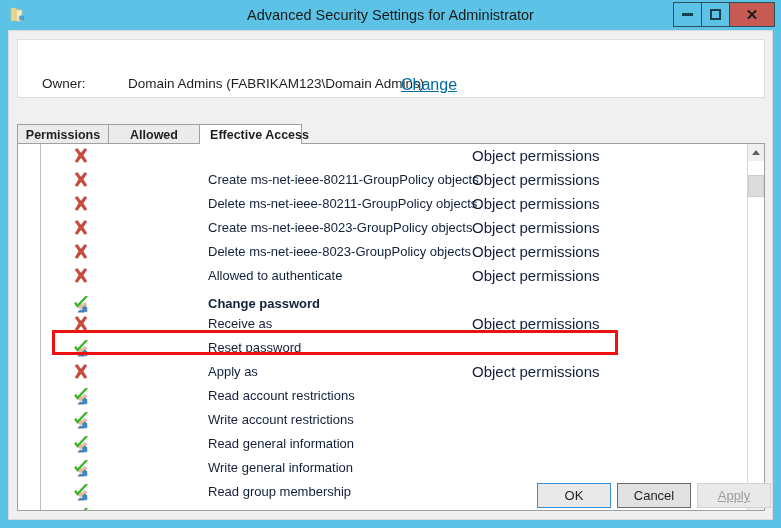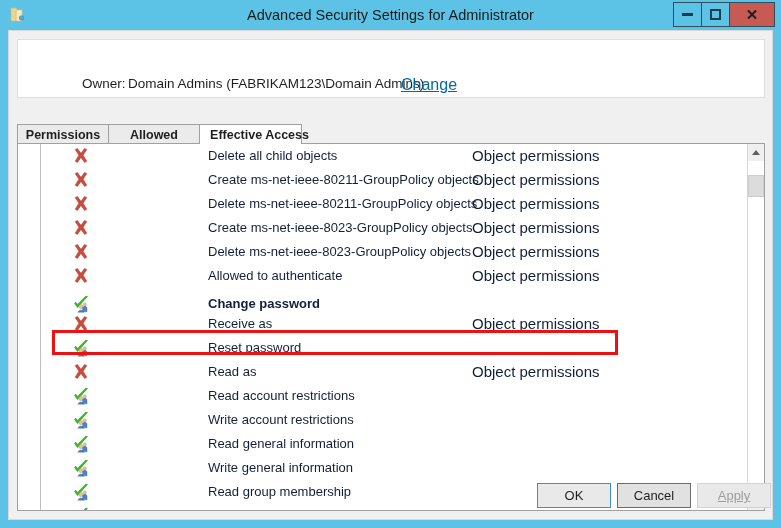--- a/index.html
+++ b/index.html
@@ -109,21 +109,20 @@
     background: #ffffff;
     border: 1px solid #dedede;
   }
   .owner-label {
     position: absolute;
     left: 24px;
     top: 36px;
     font-size: 13.5px;
     color: #1f1f1f;
     white-space: nowrap;
-    margin-left: 40px;
   }
   .owner-value {
     position: absolute;
     left: 110px;
     top: 36px;
     font-size: 13.5px;
     color: #1f1f1f;
     white-space: nowrap;
   }
   .owner-change {
@@ -392,21 +391,20 @@
     <div class="listview">
       <div class="list-inner" id="list-inner">
         <div class="col-divider"></div>
         <div class="right-divider"></div>
       <div class="row" style="top: 0px;">
             <div class="access-icon">
               <svg class="icon-svg" width="18" height="18" viewBox="0 0 18 18">
                 <path d="M3.2 2.6 L5.4 1.6 L9 6.3 L12.6 1.6 L14.8 2.6 L11.1 8.2 L14.8 14.2 L12.6 15.4 L9 10.4 L5.4 15.4 L3.2 14.2 L6.9 8.2 Z" fill="#cc4b3c" stroke="#a43427" stroke-width="0.5" stroke-linejoin="round"></path>
               </svg>
             </div>
-            <div class="perm-name">Delete all child objects</div>
             <div class="perm-kind">Object permissions</div>
           </div>
           <div class="row" style="top: 24px; padding-left: 20px;">
             <div class="access-icon">
               <svg class="icon-svg" width="18" height="18" viewBox="0 0 18 18">
                 <path d="M3.2 2.6 L5.4 1.6 L9 6.3 L12.6 1.6 L14.8 2.6 L11.1 8.2 L14.8 14.2 L12.6 15.4 L9 10.4 L5.4 15.4 L3.2 14.2 L6.9 8.2 Z" fill="#cc4b3c" stroke="#a43427" stroke-width="0.5" stroke-linejoin="round"></path>
               </svg>
             </div>
             <div class="perm-name">Create ms-net-ieee-80211-GroupPolicy objects</div>
             <div class="perm-kind">Object permissions</div>
@@ -481,21 +479,21 @@
             </div>
             <div class="perm-name">Reset password</div>
             <div class="perm-kind"></div>
           </div>
           <div class="row" style="top: 216px;">
             <div class="access-icon">
               <svg class="icon-svg" width="18" height="18" viewBox="0 0 18 18">
                 <path d="M3.2 2.6 L5.4 1.6 L9 6.3 L12.6 1.6 L14.8 2.6 L11.1 8.2 L14.8 14.2 L12.6 15.4 L9 10.4 L5.4 15.4 L3.2 14.2 L6.9 8.2 Z" fill="#cc4b3c" stroke="#a43427" stroke-width="0.5" stroke-linejoin="round"></path>
               </svg>
             </div>
-            <div class="perm-name">Read as</div>
+            <div class="perm-name">Apply as</div>
             <div class="perm-kind">Object permissions</div>
           </div>
           <div class="row" style="top: 240px;">
             <div class="access-icon">
               <svg class="icon-svg" width="18" height="18" viewBox="0 0 18 18">
                 <path d="M2.5 8.5 L5.5 12.5 L15.5 1.5 L13.6 1.2 L5.6 9.4 L3.8 7.2 Z" fill="#2fbe22" stroke="#1d8a14" stroke-width="0.5"></path>
                 <circle cx="8.8" cy="11.6" r="2.0" fill="#e8c39a" stroke="#a97b4d" stroke-width="0.4"></circle>
                 <path d="M5.8 17.2 Q8.8 12.6 11.9 17.2 Z" fill="#4a86c8" stroke="#2a5f99" stroke-width="0.4"></path>
                 <path d="M10.6 12.6 Q13.0 9.6 15.0 12.6 L15.0 16.8 L10.6 16.8 Z" fill="#4a86c8" stroke="#2a5f99" stroke-width="0.4"></path>
                 <circle cx="12.8" cy="9.5" r="1.6" fill="#e8c39a" stroke="#a97b4d" stroke-width="0.4"></circle>

